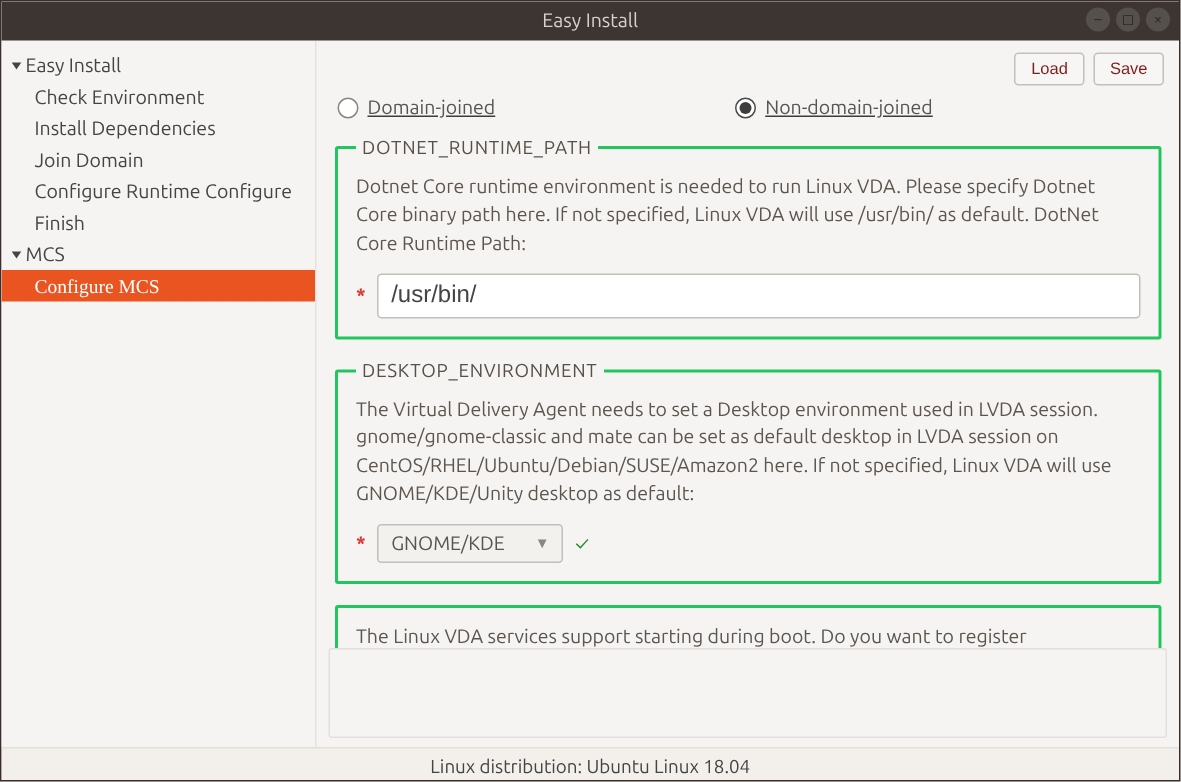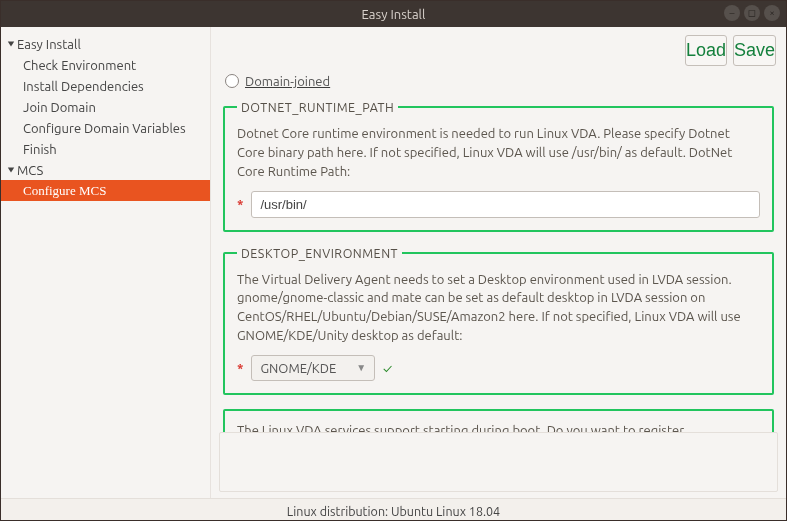--- a/index.html
+++ b/index.html
@@ -9,33 +9,33 @@
 .titlebar .wc { width: 16px; height: 16px; border-radius: 8px; background: #56504c; color: #2b2623; font-size: 10px; display: flex; align-items: center; justify-content: center; line-height: 1; }
 .main { display: flex; height: calc(100% - 26px - 22px); background: #f6f4f2; }
 .sidebar { width: 209px; background: #f6f4f2; padding-top: 6px; font-size: 13px; color: #444; }
 .tree-item { display: flex; align-items: center; height: 21px; padding-left: 6px; cursor: pointer; }
 .tree-child { padding-left: 22px; }
 .tree-item.selected { background: #e95420; color: #fff; font-family: Liberation Serif, serif; }
 .tree-caret { display: inline-block; width: 10px; font-size: 10px; line-height: 1; }
 .tree-caret svg { width: 8px; height: 8px; display: block; }
 .content { flex: 1; display: flex; flex-direction: column; border-left: 1px solid #e7e2de; }
 .toolbar { display: flex; justify-content: flex-end; padding: 8px 10px 4px; gap: 6px; }
-.btn { background: #f8f6f4; border: 1px solid #c5bfb9; border-radius: 3px; padding: 4px 0; font-size: 18px; color: #15803d; cursor: pointer; }
+.btn { background: #f8f6f4; border: 1px solid #c5bfb9; border-radius: 3px; padding: 4px 10px; font-size: 11px; color: #7f1d1d; cursor: pointer; }
 .radio-row { display: flex; gap: 40px; padding: 4px 14px 10px; align-items: center; text-decoration: underline; }
 .radio-opt { display: flex; align-items: center; gap: 6px; color: #555; }
 .radio-circle { width: 14px; height: 14px; border: 1px solid #8a8480; border-radius: 50%; display: flex; align-items: center; justify-content: center; background: #fff; }
 .radio-circle.sel { border-color: #4a4a4a; }
 .radio-circle.sel::after { content: ""; width: 8px; height: 8px; border-radius: 50%; background: #3d3d3d; }
 .scrollarea { overflow-y: auto; flex: 1; padding: 0 10px 6px 10px; }
 fieldset.group { border: 2px solid #22c55e; border-radius: 2px; margin: 2px 2px 14px 2px; padding: 10px 12px 12px; }
 fieldset.group legend { padding: 0 4px; color: #565048; font-size: 12.5px; letter-spacing: 0.5px; }
 .desc { color: #5c564e; font-size: 13px; line-height: 1.45; margin-bottom: 10px; }
 .field-row { display: flex; align-items: center; gap: 8px; }
 .req { color: #d9362f; font-weight: bold; }
-.text-input { flex: 1; border: 1px solid #c4beb8; border-radius: 3px; padding: 5px 8px; font-size: 13px; background: #fff; color: #444; }
+.text-input { flex: 1; border: 1px solid #c4beb8; border-radius: 3px; padding: 5px 8px; font-size: 16px; background: #fff; color: #444; }
 .combo { border: 1px solid #c4beb8; border-radius: 3px; padding: 5px 8px; font-size: 13px; background: #f3f1ee; color: #555; display: flex; align-items: center; gap: 20px; cursor: pointer; }
 .combo .chev { font-size: 10px; color: #888; }
 .check { color: #2a8a2a; font-size: 13px; }
 .bottom-gap { height: 60px; border: 1px solid #e4dfda; margin: 0 8px 6px; border-radius: 2px; background: #f6f4f2; }
 .statusbar { height: 24px; background: #f3f0ec; display: flex; align-items: center; justify-content: center; font-size: 12.5px; color: #444; border-top: 1px solid #e4dfda; }
 .scrollarea::-webkit-scrollbar { width: 12px; }
 .scrollarea::-webkit-scrollbar-thumb { background: #c9c3bd; border-radius: 6px; border: 2px solid #f6f4f2; }
 </style>
 </head>
 <body>
@@ -62,21 +62,21 @@
     <div class="tree-item tree-child">
         <span>Check Environment</span>
       </div>
     <div class="tree-item tree-child">
         <span>Install Dependencies</span>
       </div>
     <div class="tree-item tree-child">
         <span>Join Domain</span>
       </div>
     <div class="tree-item tree-child">
-        <span>Configure Domain Variables</span>
+        <span>Configure Runtime Configure</span>
       </div>
     <div class="tree-item tree-child">
         <span>Finish</span>
       </div>
 
     <div class="tree-item">
       <span class="tree-caret">
           <svg viewBox="0 0 10 10">
             <polygon points="1,2 9,2 5,8" fill="#444"></polygon>
           </svg>
@@ -91,20 +91,24 @@
   <div class="content">
     <div class="toolbar">
       <button class="btn">Load</button>
       <button class="btn">Save</button>
     </div>
 
     <div class="radio-row">
       <div class="radio-opt">
         <span class="radio-circle"></span>
         <span>Domain-joined</span>
+      </div>
+      <div class="radio-opt" style="margin-left:120px;">
+        <span class="radio-circle sel"></span>
+        <span>Non-domain-joined</span>
       </div>
     </div>
 
     <div class="scrollarea">
 
       <fieldset class="group">
         <legend>DOTNET_RUNTIME_PATH</legend>
         <div class="desc">Dotnet Core runtime environment is needed to run Linux VDA. Please specify Dotnet Core binary path here. If not specified, Linux VDA will use /usr/bin/ as default. DotNet Core Runtime Path:</div>
         <div class="field-row">
           <span class="req">*</span>

